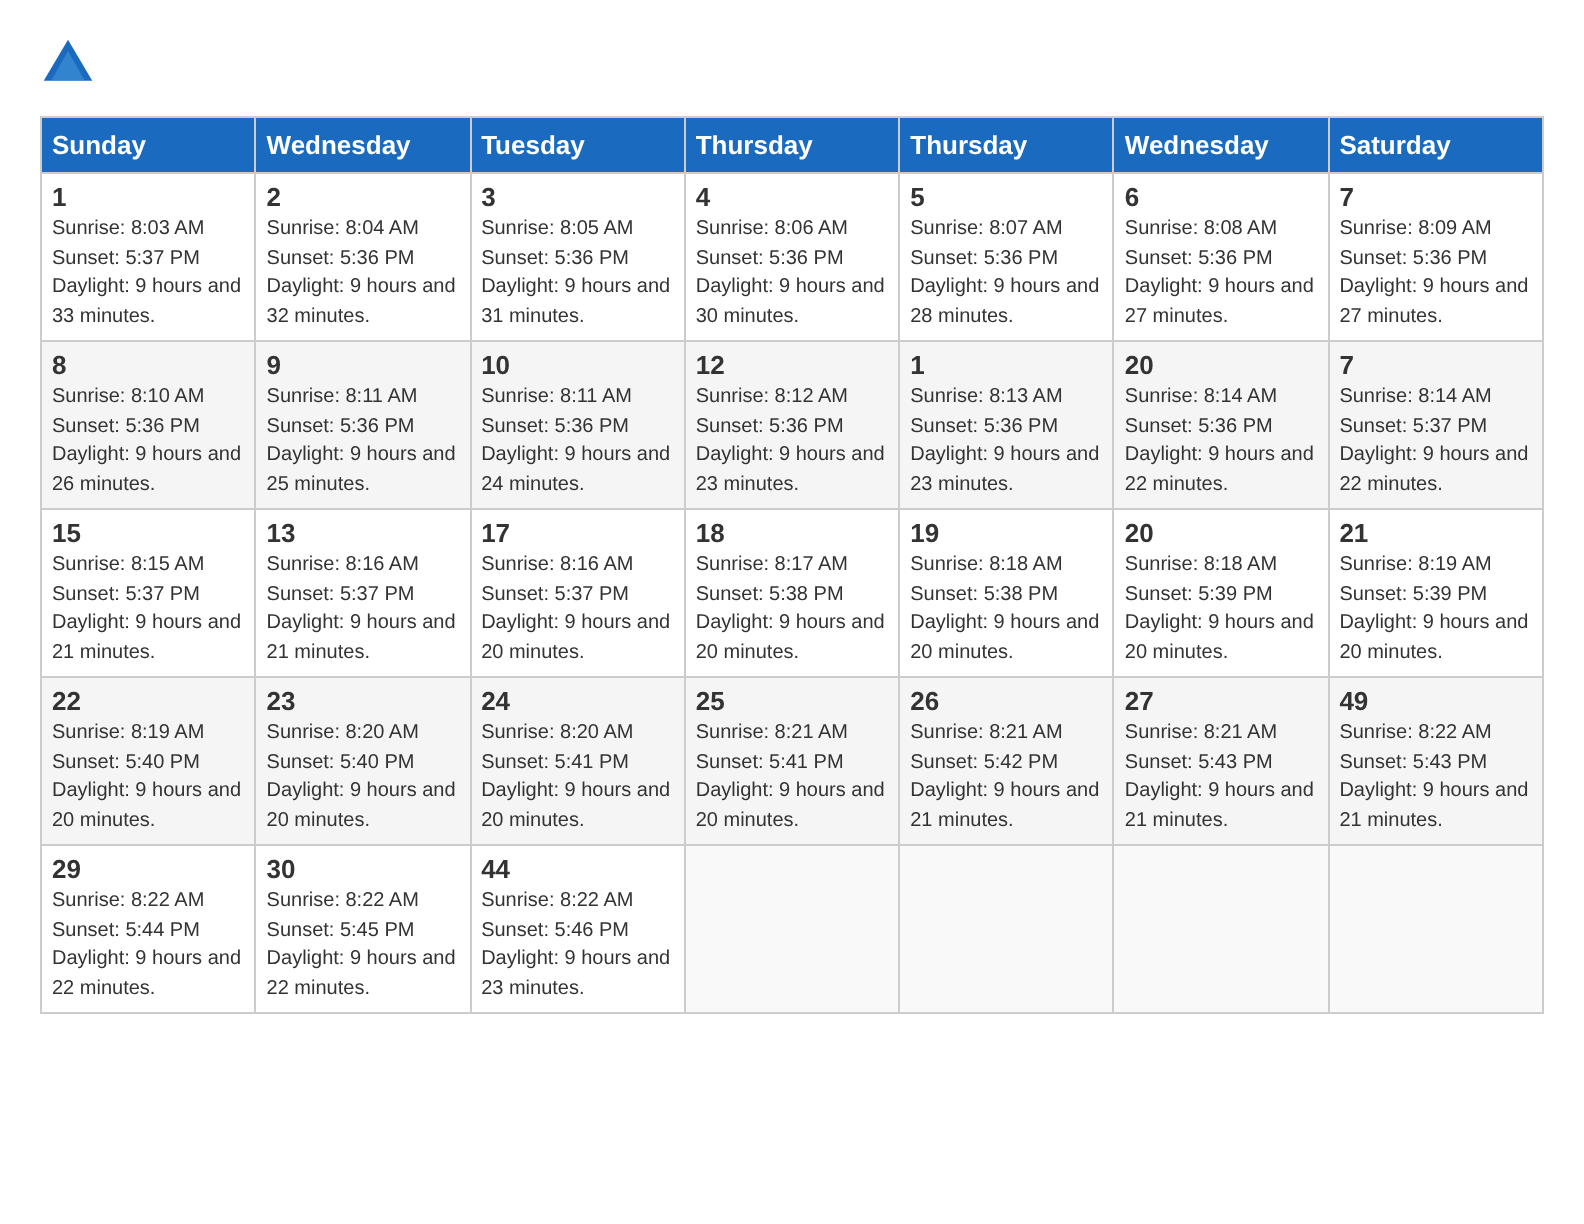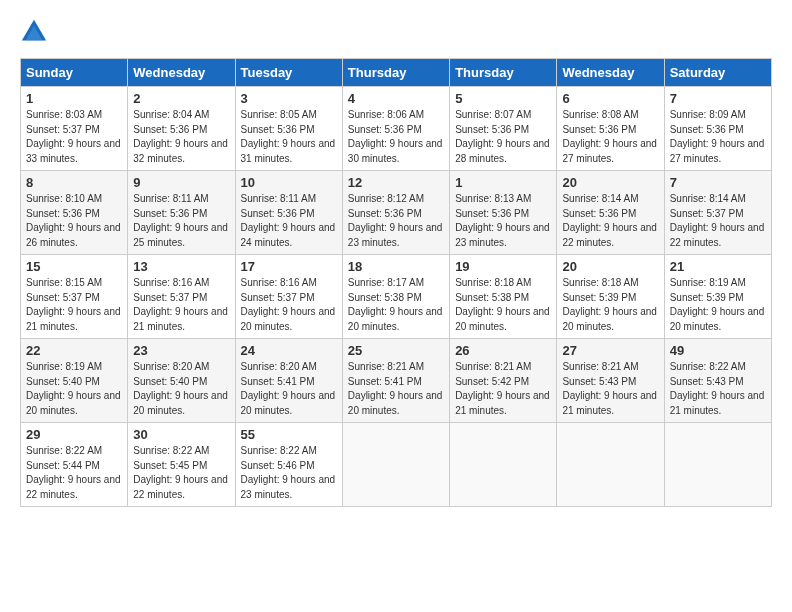--- a/index.html
+++ b/index.html
@@ -249,21 +249,21 @@
         <tr>
           <td>
             <span class="day-num">29</span>
 <div class="day-info">Sunrise: 8:22 AM<br>Sunset: 5:44 PM<br>Daylight: 9 hours and 22 minutes.</div>
           </td>
           <td>
             <span class="day-num">30</span>
 <div class="day-info">Sunrise: 8:22 AM<br>Sunset: 5:45 PM<br>Daylight: 9 hours and 22 minutes.</div>
           </td>
           <td>
-            <span class="day-num">55</span>
+            <span class="day-num">44</span>
 <div class="day-info">Sunrise: 8:22 AM<br>Sunset: 5:46 PM<br>Daylight: 9 hours and 23 minutes.</div>
           </td>
           <td class="empty"></td>
           <td class="empty"></td>
           <td class="empty"></td>
           <td class="empty"></td>
         </tr>
       </tbody>
   </table>
 </div>

